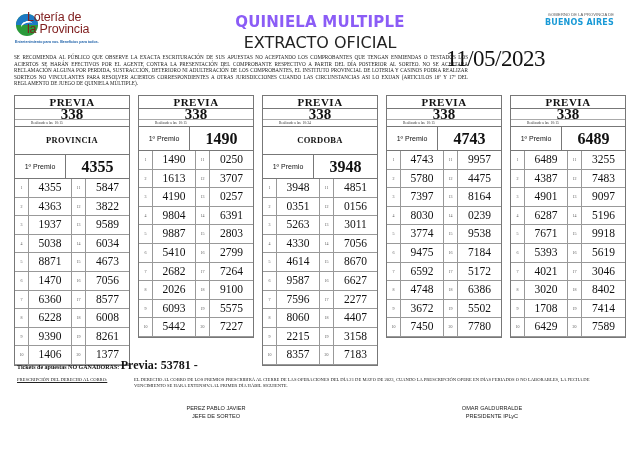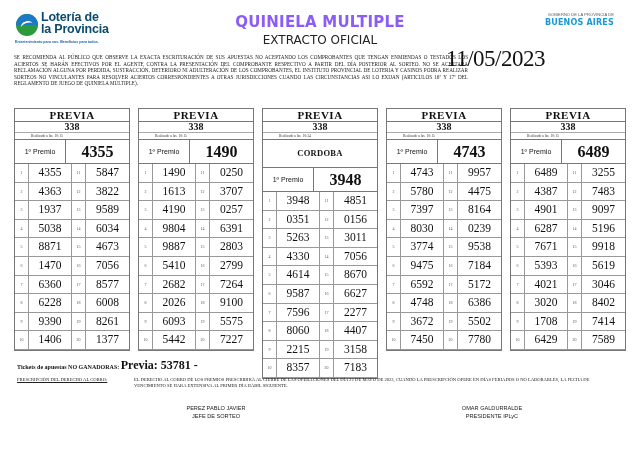--- a/index.html
+++ b/index.html
@@ -2,38 +2,38 @@
 <html><head>
 <meta charset="utf-8">
 <style>
   html, body { margin:0; padding:0; background:#ffffff; }
   body { width:640px; height:454px; position:relative; overflow:hidden; font-family:"Liberation Serif", serif; color:#111; }
 
   .logo { position:absolute; left:14px; top:12px; width:100px; height:34px; }
   .logo-mark { position:absolute; left:2px; top:2px; width:22px; height:22px; border-radius:50%; background:#2a9a3a; overflow:hidden; }
   .logo-mark::before { content:""; position:absolute; left:0; top:0; width:22px; height:11px; background:#1c79c4; }
   .logo-mark::after { content:""; position:absolute; left:5px; top:7px; width:12px; height:7px; border-top:2px solid #fff; border-radius:50% 50% 0 0; transform:rotate(-18deg); }
-  .logo-text { position:absolute; left:27px; top:-1px; font-family:"Liberation Sans", sans-serif; font-size:12.5px; line-height:12px; color:#0c4a6e; font-weight:bold; letter-spacing:-0.2px; }
+  .logo-text { position:absolute; left:13px; top:-1px; font-family:"Liberation Sans", sans-serif; font-size:12.5px; line-height:12px; color:#7f1d1d; font-weight:normal; letter-spacing:-0.2px; }
   .logo-tag { position:absolute; left:1px; top:28px; font-family:"Liberation Sans", sans-serif; font-size:3.6px; color:#1a5fa8; white-space:nowrap; font-weight:bold; }
 
   .title { position:absolute; left:0; width:640px; top:13px; text-align:center; font-family:"DejaVu Sans", sans-serif; font-weight:bold; font-size:15px; letter-spacing:0.2px; color:#8b5cf6; }
-  .subtitle { position:absolute; left:0; width:640px; top:33px; text-align:center; font-family:"DejaVu Sans", sans-serif; font-size:12px; color:#222; }
+  .subtitle { position:absolute; left:0; width:640px; top:33px; text-align:center; font-family:"DejaVu Sans", sans-serif; font-size:16px; color:#222; }
 
   .gov { position:absolute; right:26px; top:12px; text-align:right; }
   .gov-small { font-family:"Liberation Sans", sans-serif; font-size:4px; color:#555; letter-spacing:0.1px; }
   .gov-big { font-family:"DejaVu Sans", sans-serif; font-size:8px; font-weight:bold; color:#1a9ad6; letter-spacing:0.2px; margin-top:1px; }
 
   .notice { position:absolute; left:14px; top:54px; width:454px; font-size:5.15px; line-height:6.6px; text-transform:uppercase; color:#222; text-align:justify; }
 
   .date { position:absolute; left:446px; top:46px; font-family:"Liberation Serif", serif; font-size:23px; color:#111; letter-spacing:-0.5px; }
 
-  .boards { position:absolute; left:14px; top:108px; width:614px; height:254px; }
+  .boards { position:absolute; left:14px; top:95px; width:614px; height:254px; }
   .board { position:absolute; top:0; width:114px; border:1px solid #777; background:#fff; }
   .b-head { text-align:center; font-weight:bold; font-size:11px; line-height:12px; border-bottom:1px solid #777; letter-spacing:0.5px; }
-  .b-num { text-align:center; font-weight:bold; font-size:10px; line-height:10px; border-bottom:1px solid #aaa; }
+  .b-num { text-align:center; font-weight:bold; font-size:15px; line-height:10px; border-bottom:1px solid #aaa; }
   .b-time { font-size:3.6px; line-height:6px; padding-left:16px; border-bottom:1px solid #777; color:#333; }
   .b-city { text-align:center; font-weight:bold; font-size:8.5px; height:27px; line-height:27px; border-bottom:1px solid #777; letter-spacing:0.3px; }
   .b-prem { display:flex; height:23px; border-bottom:1px solid #777; }
   .b-prem-label { width:50px; border-right:1px solid #777; font-family:"Liberation Sans", sans-serif; font-size:7px; line-height:23px; text-align:center; }
   .b-prem-val { flex:1; text-align:center; font-weight:bold; font-size:16px; line-height:23px; }
   .b-rows { display:grid; grid-template-columns:14px 1fr 14px 1fr; }
   .cell { height:17.6px; line-height:17.6px; border-bottom:1px solid #999; border-right:1px solid #999; text-align:center; font-size:11.5px; color:#111; }
   .cell.idx { font-size:4px; color:#555; }
   .cell:nth-child(4n) { border-right:none; }
 
@@ -68,20 +68,21 @@
 </div>
 
 <div class="notice">Se recomienda al público que observe la exacta escrituración de sus apuestas no aceptando los comprobantes que tengan enmiendas o testados los aciertos se harán efectivos por el agente contra la presentación del comprobante respectivo a partir del día posterior al sorteo. No se aceptara reclamación alguna por perdida, sustracción, deterioro ni adulteración de los comprobantes, el Instituto Provincial de Loteria y Casinos podra realizar sorteos no vinculantes para resolver aciertos correspondientes a otras jurisdicciones cuando las circunstancias asi lo exijan (articulos 16º y 17º del reglamento de juego de quiniela múltiple).</div>
 <div class="date">11/05/2023</div>
 
 <div class="boards" id="boards">
     <div class="board" style="left: 0px;">
       <div class="b-head">PREVIA</div>
       <div class="b-num">338</div>
       <div class="b-time"><span>Realizado a las</span>&nbsp;&nbsp;<span>10:15</span></div>
+      <div class="b-city">PROVINCIA</div>
       <div class="b-prem">
         <div class="b-prem-label">1º Premio</div>
         <div class="b-prem-val">4355</div>
       </div>
       <div class="b-rows">
         <div class="cell idx">1</div>
         <div class="cell">4355</div>
         <div class="cell idx">11</div>
         <div class="cell">5847</div>
         <div class="cell idx">2</div>

